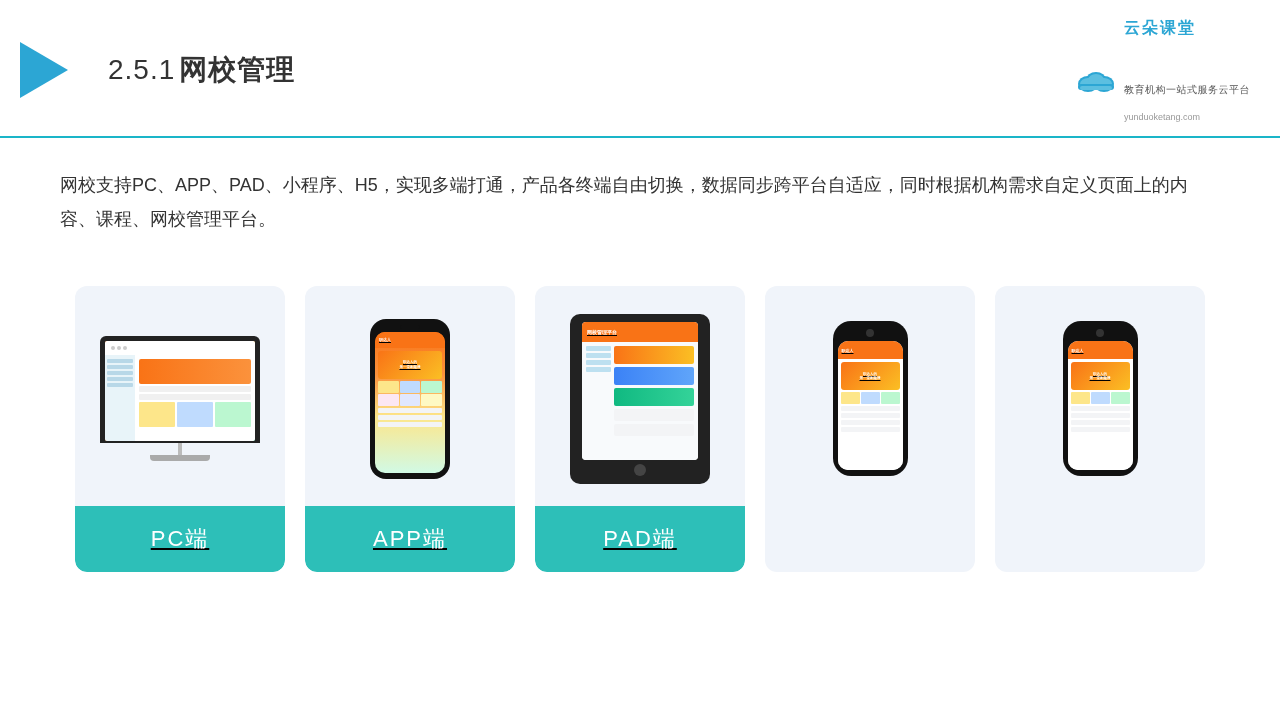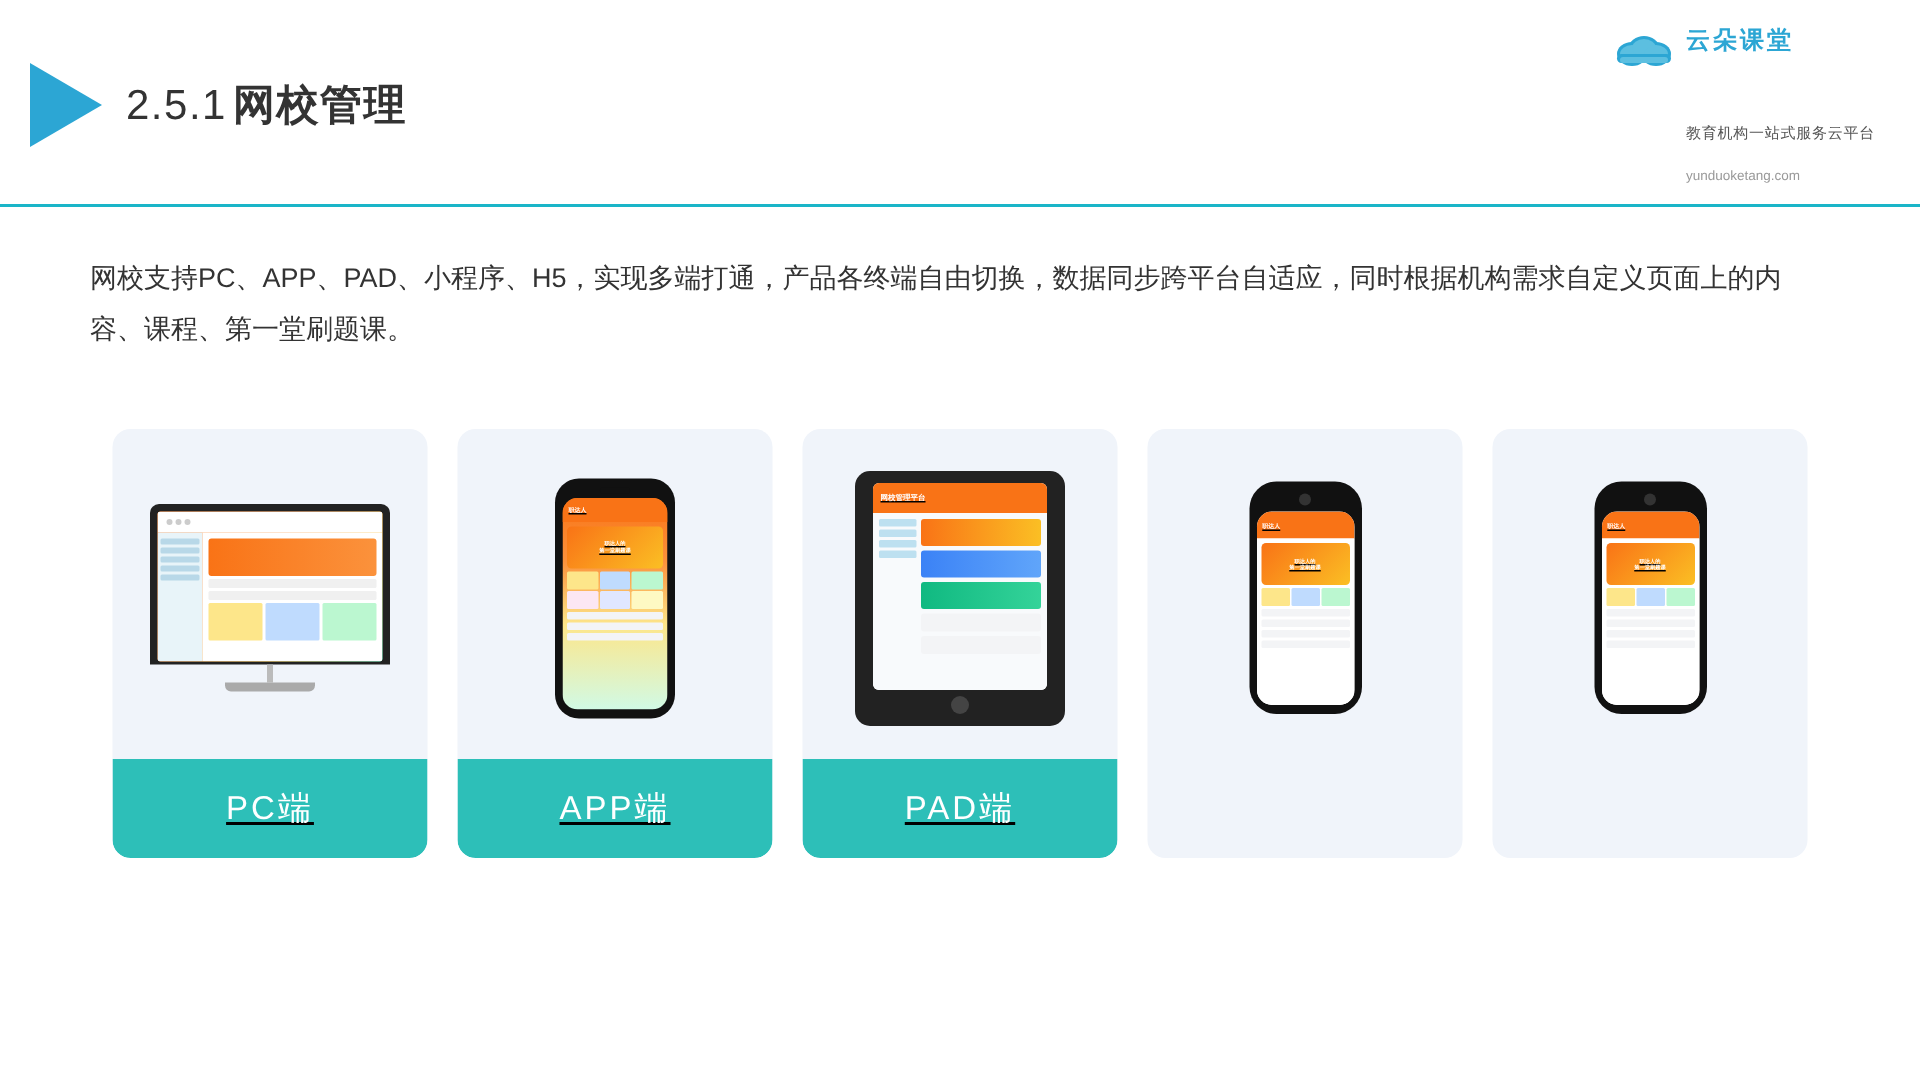--- a/index.html
+++ b/index.html
@@ -30,33 +30,34 @@
       border-top: 28px solid transparent;
       border-bottom: 28px solid transparent;
       border-left: 48px solid #2ca6d4;
       flex-shrink: 0;
     }
     .header-title {
       font-size: 28px;
       font-weight: 600;
       color: #333;
       letter-spacing: 1px;
+      margin-left: 24px;
     }
     .header-title span.num {
       font-weight: 400;
       margin-right: 4px;
     }
     .header-right {
       display: flex;
       flex-direction: column;
       align-items: center;
     }
     .cloud-logo {
       display: flex;
-      align-items: flex-start;
+      align-items: flex-end;
       gap: 6px;
     }
     .cloud-icon {
       width: 44px;
       height: 30px;
     }
     .logo-text-right {
       display: flex;
       flex-direction: column;
       line-height: 1.3;
@@ -442,21 +443,21 @@
       </svg>
       <div class="logo-text-right">
         <span class="logo-name">云朵课堂</span>
         <span class="logo-slogan">教育机构一站式服务云平台</span>
       </div>
     </div>
     <div class="logo-url">yunduoketang.com</div>
   </div>
 </div>
 
-<div class="description">网校支持PC、APP、PAD、小程序、H5，实现多端打通，产品各终端自由切换，数据同步跨平台自适应，同时根据机构需求自定义页面上的内容、课程、第一堂刷题课。</div>
+<div class="description">网校支持PC、APP、PAD、小程序、H5，实现多端打通，产品各终端自由切换，数据同步跨平台自适应，同时根据机构需求自定义页面上的内容、课程、网校管理平台。</div>
 
 <div class="cards-container">
 
   <div class="card">
     <div class="card-image-area">
       <div class="monitor">
         <div class="monitor-screen-outer">
           <div class="monitor-screen">
             <div class="monitor-screen-content">
               <div class="monitor-top-bar">

